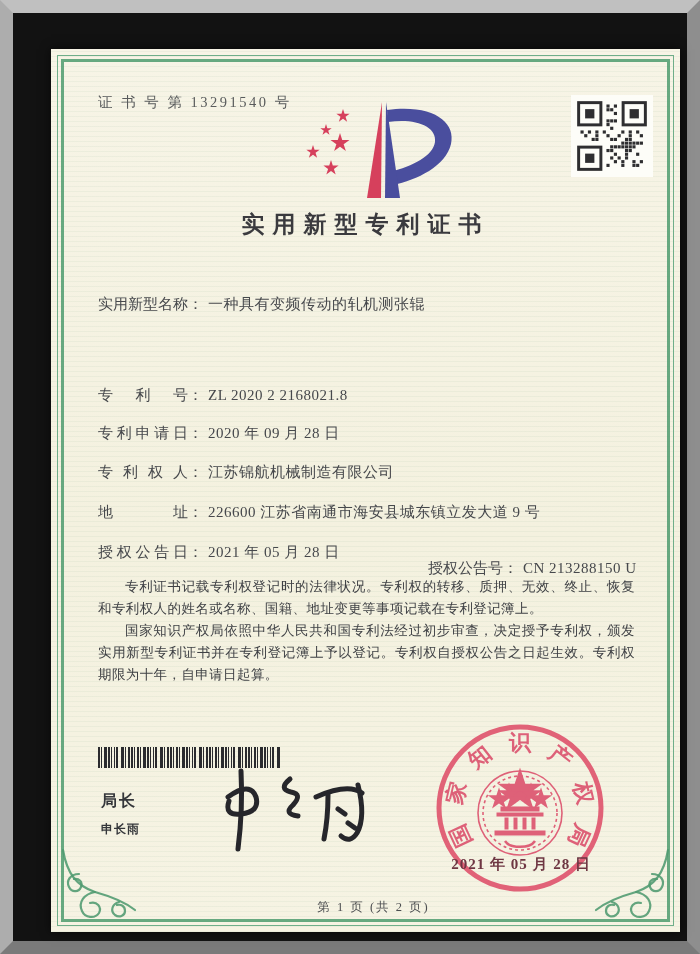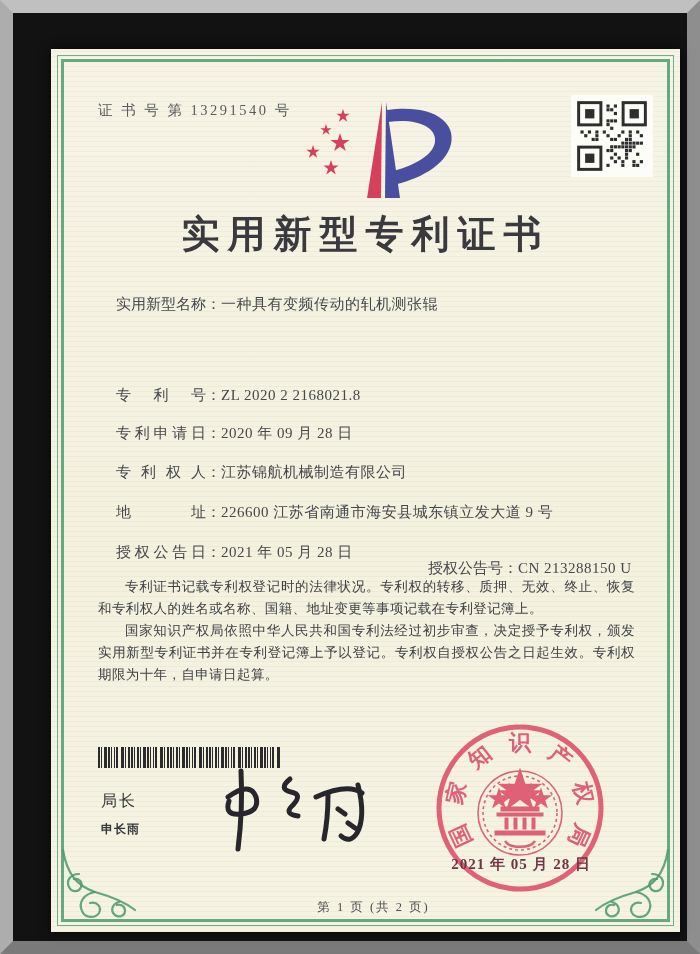--- a/index.html
+++ b/index.html
@@ -21,46 +21,46 @@
 
   .gb-outer{position:absolute;inset:6px;border:1px solid #6fae89;pointer-events:none;}
   .gb-inner{position:absolute;inset:10px;border:3px solid #4d9b6e;opacity:.85;pointer-events:none;}
 
   .flourish{position:absolute;width:82px;height:82px;pointer-events:none;}
   .flourish.br{right:8px;bottom:6px;}
   .flourish.bl{left:8px;bottom:6px;transform:scaleX(-1);}
   .flourish path{stroke:#4f9a70;stroke-width:2.2;fill:none;opacity:.88;stroke-linecap:round;}
 
   
-  .cert-no{position:absolute;left:47px;top:52px;font-size:14.5px;color:#595b5c;
+  .cert-no{position:absolute;left:47px;top:44px;font-size:14.5px;color:#595b5c;
     letter-spacing:2.5px;}
   .logo{position:absolute;left:242px;top:47px;width:195px;height:108px;}
   .qr{position:absolute;left:520px;top:46px;width:82px;height:82px;background:#fdfdf8;
     padding:3px;}
   .title{position:absolute;left:0;top:160px;width:100%;text-align:center;
-    font-size:38px;font-weight:bold;color:#3a3a3e;letter-spacing:8px;}
+    font-size:23px;font-weight:bold;color:#3a3a3e;letter-spacing:8px;}
 
   
   .row{position:absolute;left:47px;right:28px;font-size:15px;color:#46484c;white-space:nowrap;}
   .lab{display:inline-block;width:90px;text-align:justify;text-align-last:justify;
-    vertical-align:bottom;margin-left:18px;}
+    vertical-align:bottom;}
   .colon{display:inline-block;}
-  .val{letter-spacing:.5px;}
+  .val{margin-left:5px;letter-spacing:.5px;}
   .r1{top:246px;} .r2{top:299px;} .r3{top:337px;} .r4{top:375px;}
   .r5{top:414px;} .r6{top:454px;} .r7{top:494px;}
   .grant{position:absolute;left:330px;top:16px;}
 
   
   .body-text{position:absolute;left:47px;top:527px;width:537px;font-size:13.5px;
     line-height:1.63;color:#3f4145;text-align:justify;}
   .body-text p{margin:0;text-indent:2em;letter-spacing:.4px;}
 
   
   .barcode{position:absolute;left:47px;top:698px;width:185px;height:21px;}
-  .officer-title{position:absolute;left:50px;top:742px;font-size:16px;font-weight:normal;
+  .officer-title{position:absolute;left:50px;top:742px;font-size:16px;font-weight:bold;
     color:#35373b;letter-spacing:2px;font-family:"Liberation Sans",sans-serif;}
   .officer-name{position:absolute;left:50px;top:772px;font-size:12px;font-weight:bold;
     color:#35373b;letter-spacing:1px;font-family:"Liberation Sans",sans-serif;}
   .signature{position:absolute;left:147px;top:714px;width:190px;height:92px;}
   .signature path{stroke:#26262b;stroke-width:5;fill:none;stroke-linecap:round;
     stroke-linejoin:round;}
 
   .seal{position:absolute;left:382px;top:672px;width:174px;height:174px;opacity:.92;}
   .seal .ring{fill:none;stroke:#e0566f;stroke-width:5;}
   .seal .emblem{fill:#dd5570;stroke:#dd5570;}

